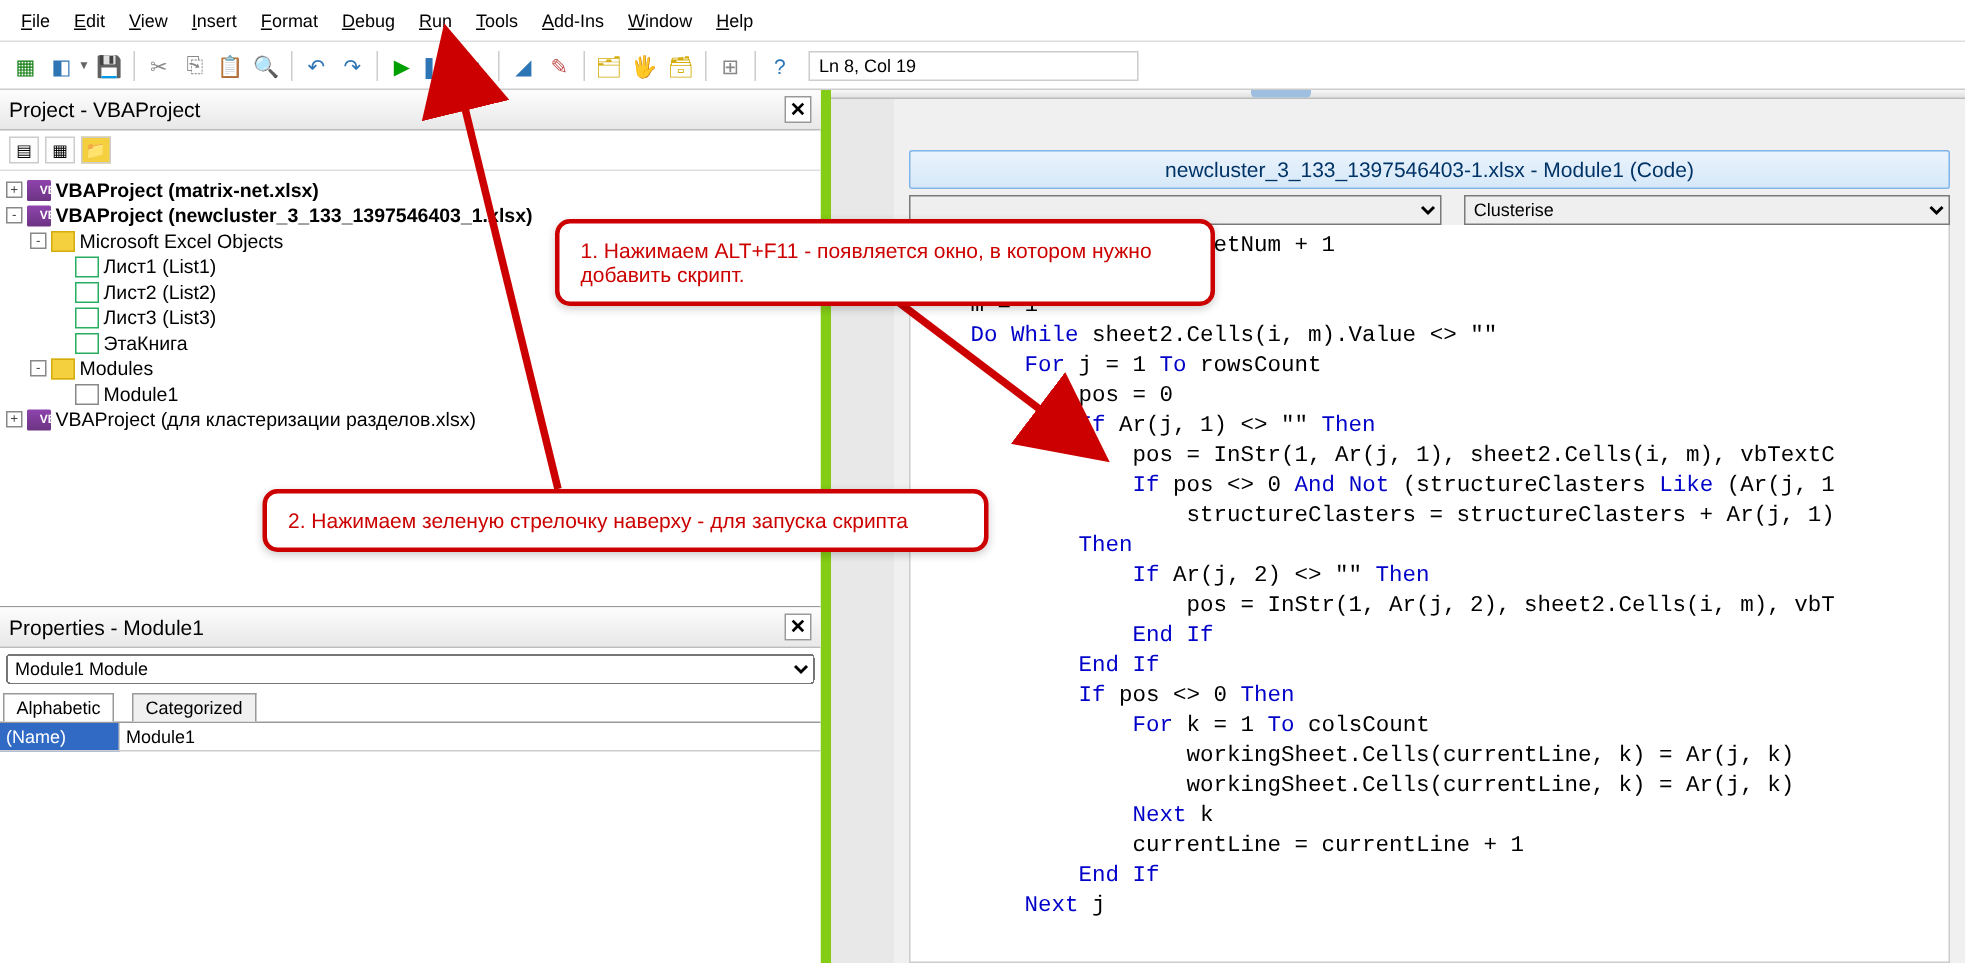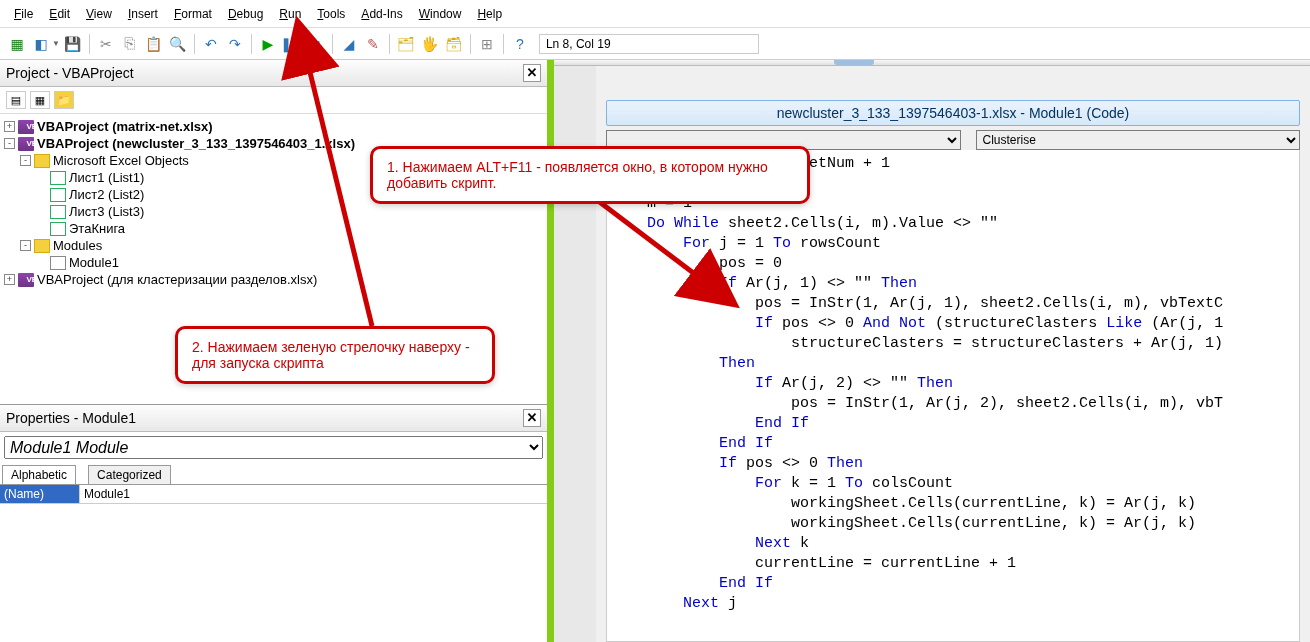--- a/index.html
+++ b/index.html
@@ -39,21 +39,21 @@
 .noexp { width: 11px; }
 .ticon { width: 16px; height: 14px; display: inline-flex; align-items: center; justify-content: center; font-size: 11px; }
 .ic-vba { background: linear-gradient(#8e44ad,#6c3483); color: #fff; border-radius: 1px; font-size: 8px; font-weight: bold; padding-left: 12px; }
 .ic-fold { background: #f4d03f; border: 1px solid #d4ac0d; }
 .ic-sheet { background: #fff; border: 1px solid #27ae60; color: #27ae60; font-size: 9px; }
 .ic-mod { background: #fff; border: 1px solid #888; }
 
 
 .proppanel { flex: 1; display: flex; flex-direction: column; background: #fff; }
 .propsel { margin: 4px; }
-.propsel select { width: 100%; font-size: 16px; padding: 1px; font-style: italic; }
+.propsel select { width: 100%; font-size: 12px; padding: 1px; }
 .proptabs { display: flex; border-bottom: 1px solid #999; padding: 2px 2px 0 2px; }
 .proptabs .tab { padding: 2px 8px; border: 1px solid #999; border-bottom: none; background: #f0f0f0; font-size: 12px; cursor: pointer; margin-right: 12px; }
 .proptabs .tab.active { background: #fff; }
 .propgrid { flex: 1; }
 .proprow { display: flex; font-size: 12px; }
 .proprow .k { width: 80px; background: #316ac5; color: #fff; padding: 2px 4px; border-right: 1px solid #ccc; border-bottom: 1px solid #ccc; }
 .proprow .v { flex: 1; padding: 2px 4px; border-bottom: 1px solid #ccc; }
 
 
 .codehead { background: linear-gradient(#eaf3fc, #d6e8f8); border: 1px solid #7eb4ea; margin: 40px 10px 0 10px; padding: 4px 10px; text-align: center; font-size: 14px; color: #003366; border-radius: 2px; }
@@ -252,21 +252,21 @@
         <span class="kw">End</span> <span class="kw">If</span>
     <span class="kw">Next</span> j
 </pre>
         </div>
       </div>
     </div>
   </div>
 </div>
 
 <div class="callout" style="left:370px; top:112px; width:440px;margin-top:34px;">1. Нажимаем ALT+F11  - появляется окно, в котором нужно добавить скрипт.</div>
-<div class="callout" style="left:175px; top:326px; width:320px;">2.  Нажимаем зеленую стрелочку наверху - для запуска скрипта</div>
+<div class="callout" style="left:175px; top:326px; width:484px;">2.  Нажимаем зеленую стрелочку наверху - для запуска скрипта</div>
 
 <svg class="overlay" width="1310" height="642">
   <defs>
     <marker id="ah" markerWidth="12" markerHeight="12" refX="2" refY="6" orient="auto">
       <path d="M0,0 L12,6 L0,12 Z" fill="#cc0000"></path>
     </marker>
   </defs>
 
   <line x1="372" y1="326" x2="308" y2="64" stroke="#cc0000" stroke-width="5" marker-end="url(#ah)"></line>
 

